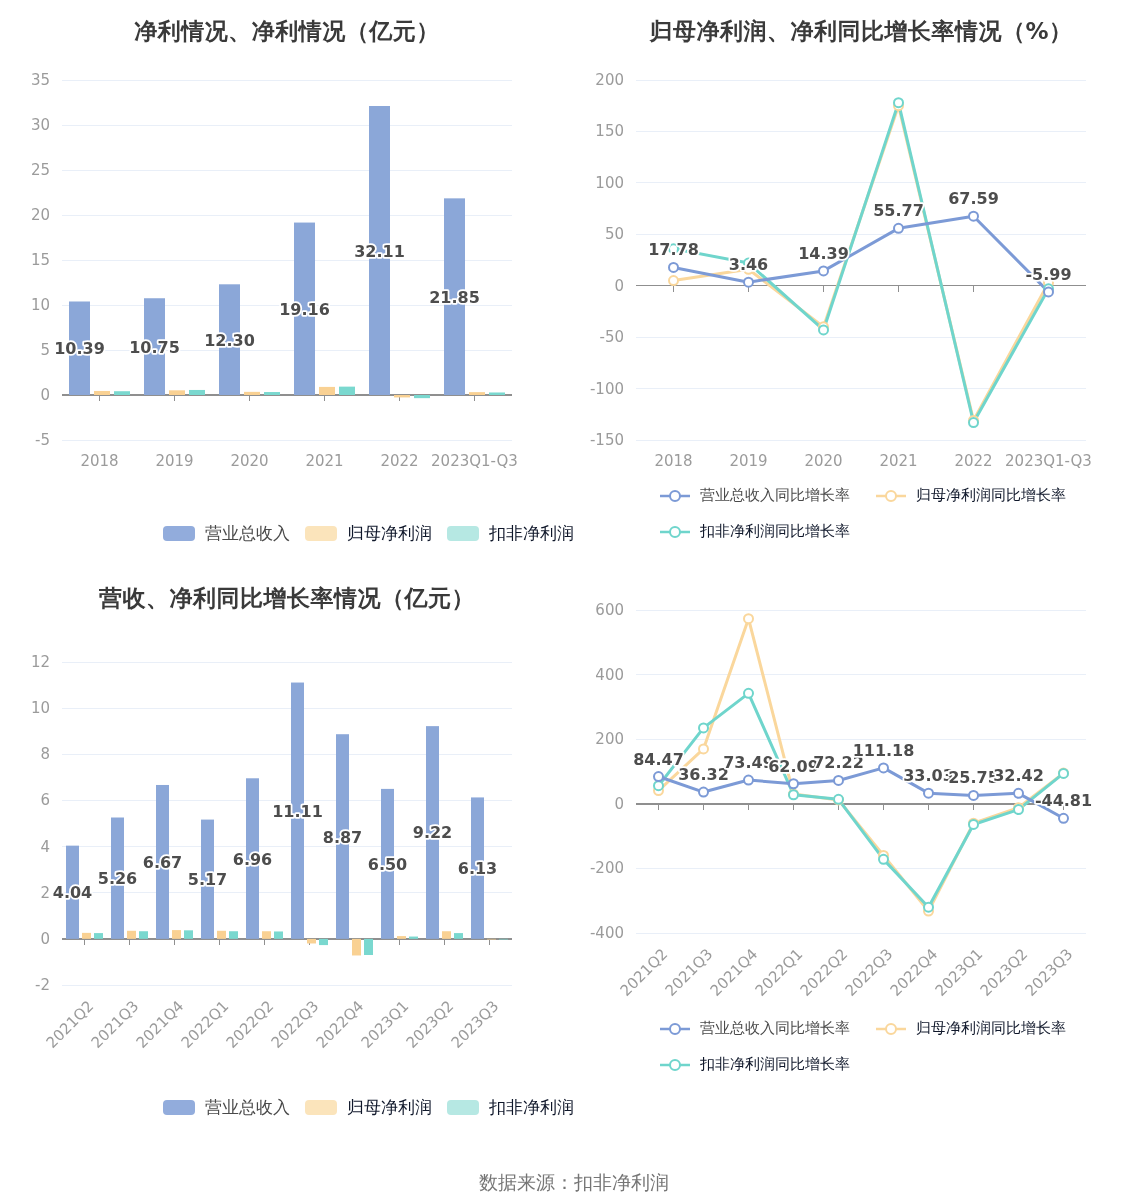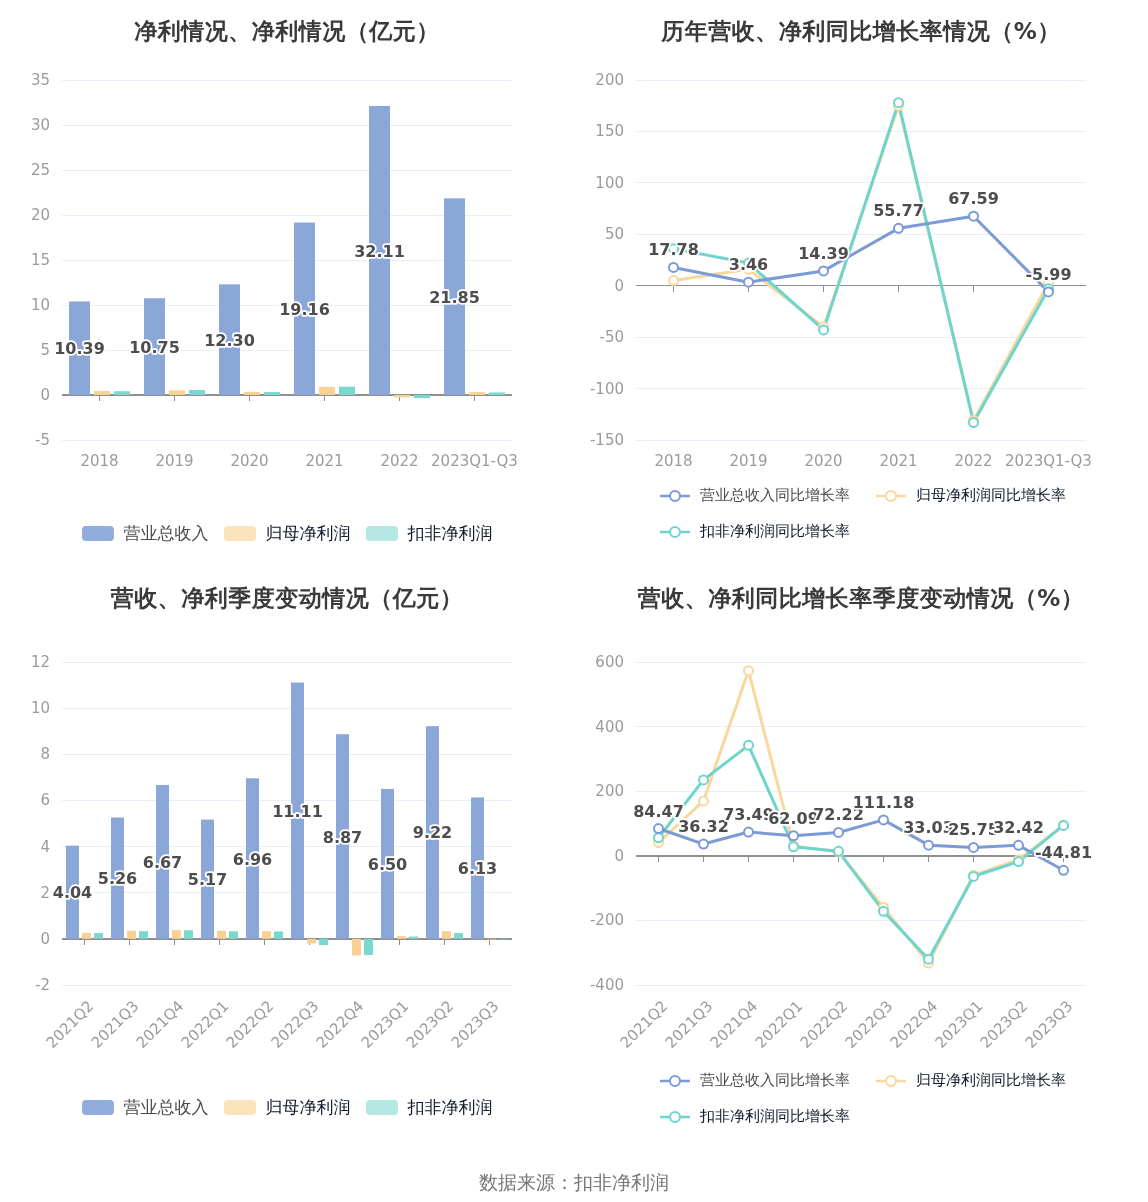--- a/index.html
+++ b/index.html
@@ -5,21 +5,21 @@
   html,body{margin:0;padding:0;background:#fff;}
   .page{width:1148px;height:1202px;background:#fff;font-family:"DejaVu Sans","Liberation Sans",sans-serif;overflow:hidden;}
   .grid{display:grid;grid-template-columns:574px 574px;grid-template-rows:560px 600px;}
   .cell{width:574px;overflow:hidden;}
   .chart-title{margin:0;font-size:23px;font-weight:700;color:#3A3A3A;text-align:center;letter-spacing:0.5px;}
   .cell.top .chart-title{padding-top:14px;height:34px;line-height:34px;}
   .cell.bottom .chart-title{padding-top:24px;height:28px;line-height:28px;}
   svg.plot{display:block;}
   .halo{paint-order:stroke;stroke:#ffffff;stroke-width:3.5px;stroke-linejoin:round;}
   .legend{display:flex;flex-direction:column;gap:9px;}
-  .legend.center .legend-row{justify-content:center;}
+  .legend.center .legend-row{justify-content:flex-end;}
   .legend.left{padding-left:86px;}
   .legend-row{display:flex;align-items:center;gap:15px;}
   .legend.line .legend-row{gap:26px;}
   .legend-item{display:inline-flex;align-items:center;gap:10px;height:27px;cursor:pointer;}
   .pill{width:32px;height:15px;border-radius:4px;display:inline-block;}
   .legend-label{font-size:17px;color:#0f172a;white-space:nowrap;}
   .legend.line .legend-label{font-size:15px;}
   .legend-label.active{color:#4A4A4A;}
   .lmark{display:block;}
   .footer{height:42px;text-align:center;padding-top:10px;font-size:19px;color:#757575;}
@@ -100,21 +100,21 @@
             </span>
             <span class="legend-item">
               <span class="pill" style="background: rgb(182, 232, 227);"></span>
               <span class="legend-label">扣非净利润</span>
             </span>
           </div>
         </div>
     </section>
 
     <section class="cell top">
-      <h2 class="chart-title">历年营收、净利同比增长率情况（%）</h2>
+      <h2 class="chart-title">归母净利润、净利同比增长率情况（%）</h2>
       <svg class="plot" width="574" height="440" viewBox="0 0 574 440">
           <line x1="62" x2="512" y1="392" y2="392" stroke="#E9EFF8" stroke-width="1" shape-rendering="crispEdges"></line>
           <text x="50" y="397" text-anchor="end" font-size="15" fill="#9B9B9B">-150</text>
           <line x1="62" x2="512" y1="340.57142857142856" y2="340.57142857142856" stroke="#E9EFF8" stroke-width="1" shape-rendering="crispEdges"></line>
           <text x="50" y="345.57142857142856" text-anchor="end" font-size="15" fill="#9B9B9B">-100</text>
           <line x1="62" x2="512" y1="289.1428571428571" y2="289.1428571428571" stroke="#E9EFF8" stroke-width="1" shape-rendering="crispEdges"></line>
           <text x="50" y="294.1428571428571" text-anchor="end" font-size="15" fill="#9B9B9B">-50</text>
           <text x="50" y="242.71428571428572" text-anchor="end" font-size="15" fill="#9B9B9B">0</text>
           <line x1="62" x2="512" y1="186.28571428571428" y2="186.28571428571428" stroke="#E9EFF8" stroke-width="1" shape-rendering="crispEdges"></line>
           <text x="50" y="191.28571428571428" text-anchor="end" font-size="15" fill="#9B9B9B">50</text>
@@ -188,21 +188,21 @@
                 <line x1="0" x2="30" y1="8" y2="8" stroke="#6FD5CC" stroke-width="2.5"></line>
                 <circle cx="15" cy="8" r="5" fill="#fff" stroke="#6FD5CC" stroke-width="2"></circle>
               </svg>
               <span class="legend-label">扣非净利润同比增长率</span>
             </span>
           </div>
         </div>
     </section>
 
     <section class="cell bottom">
-      <h2 class="chart-title">营收、净利季度变动情况（亿元）</h2>
+      <h2 class="chart-title">营收、净利同比增长率情况（亿元）</h2>
       <svg class="plot" width="574" height="450" viewBox="0 0 574 450">
           <line x1="62" x2="512" y1="373" y2="373" stroke="#E9EFF8" stroke-width="1" shape-rendering="crispEdges"></line>
           <text x="50" y="378" text-anchor="end" font-size="15" fill="#9B9B9B">-2</text>
           <text x="50" y="331.85714285714283" text-anchor="end" font-size="15" fill="#9B9B9B">0</text>
           <line x1="62" x2="512" y1="280.7142857142857" y2="280.7142857142857" stroke="#E9EFF8" stroke-width="1" shape-rendering="crispEdges"></line>
           <text x="50" y="285.7142857142857" text-anchor="end" font-size="15" fill="#9B9B9B">2</text>
           <line x1="62" x2="512" y1="234.57142857142858" y2="234.57142857142858" stroke="#E9EFF8" stroke-width="1" shape-rendering="crispEdges"></line>
           <text x="50" y="239.57142857142858" text-anchor="end" font-size="15" fill="#9B9B9B">4</text>
           <line x1="62" x2="512" y1="188.42857142857142" y2="188.42857142857142" stroke="#E9EFF8" stroke-width="1" shape-rendering="crispEdges"></line>
           <text x="50" y="193.42857142857142" text-anchor="end" font-size="15" fill="#9B9B9B">6</text>
@@ -286,21 +286,20 @@
             </span>
             <span class="legend-item">
               <span class="pill" style="background: rgb(182, 232, 227);"></span>
               <span class="legend-label">扣非净利润</span>
             </span>
           </div>
         </div>
     </section>
 
     <section class="cell bottom">
-      <h2 class="chart-title">营收、净利同比增长率季度变动情况（%）</h2>
       <svg class="plot" width="574" height="450" viewBox="0 0 574 450">
           <line x1="62" x2="512" y1="373" y2="373" stroke="#E9EFF8" stroke-width="1" shape-rendering="crispEdges"></line>
           <text x="50" y="378" text-anchor="end" font-size="15" fill="#9B9B9B">-400</text>
           <line x1="62" x2="512" y1="308.4" y2="308.4" stroke="#E9EFF8" stroke-width="1" shape-rendering="crispEdges"></line>
           <text x="50" y="313.4" text-anchor="end" font-size="15" fill="#9B9B9B">-200</text>
           <text x="50" y="248.8" text-anchor="end" font-size="15" fill="#9B9B9B">0</text>
           <line x1="62" x2="512" y1="179.2" y2="179.2" stroke="#E9EFF8" stroke-width="1" shape-rendering="crispEdges"></line>
           <text x="50" y="184.2" text-anchor="end" font-size="15" fill="#9B9B9B">200</text>
           <line x1="62" x2="512" y1="114.60000000000002" y2="114.60000000000002" stroke="#E9EFF8" stroke-width="1" shape-rendering="crispEdges"></line>
           <text x="50" y="119.60000000000002" text-anchor="end" font-size="15" fill="#9B9B9B">400</text>

